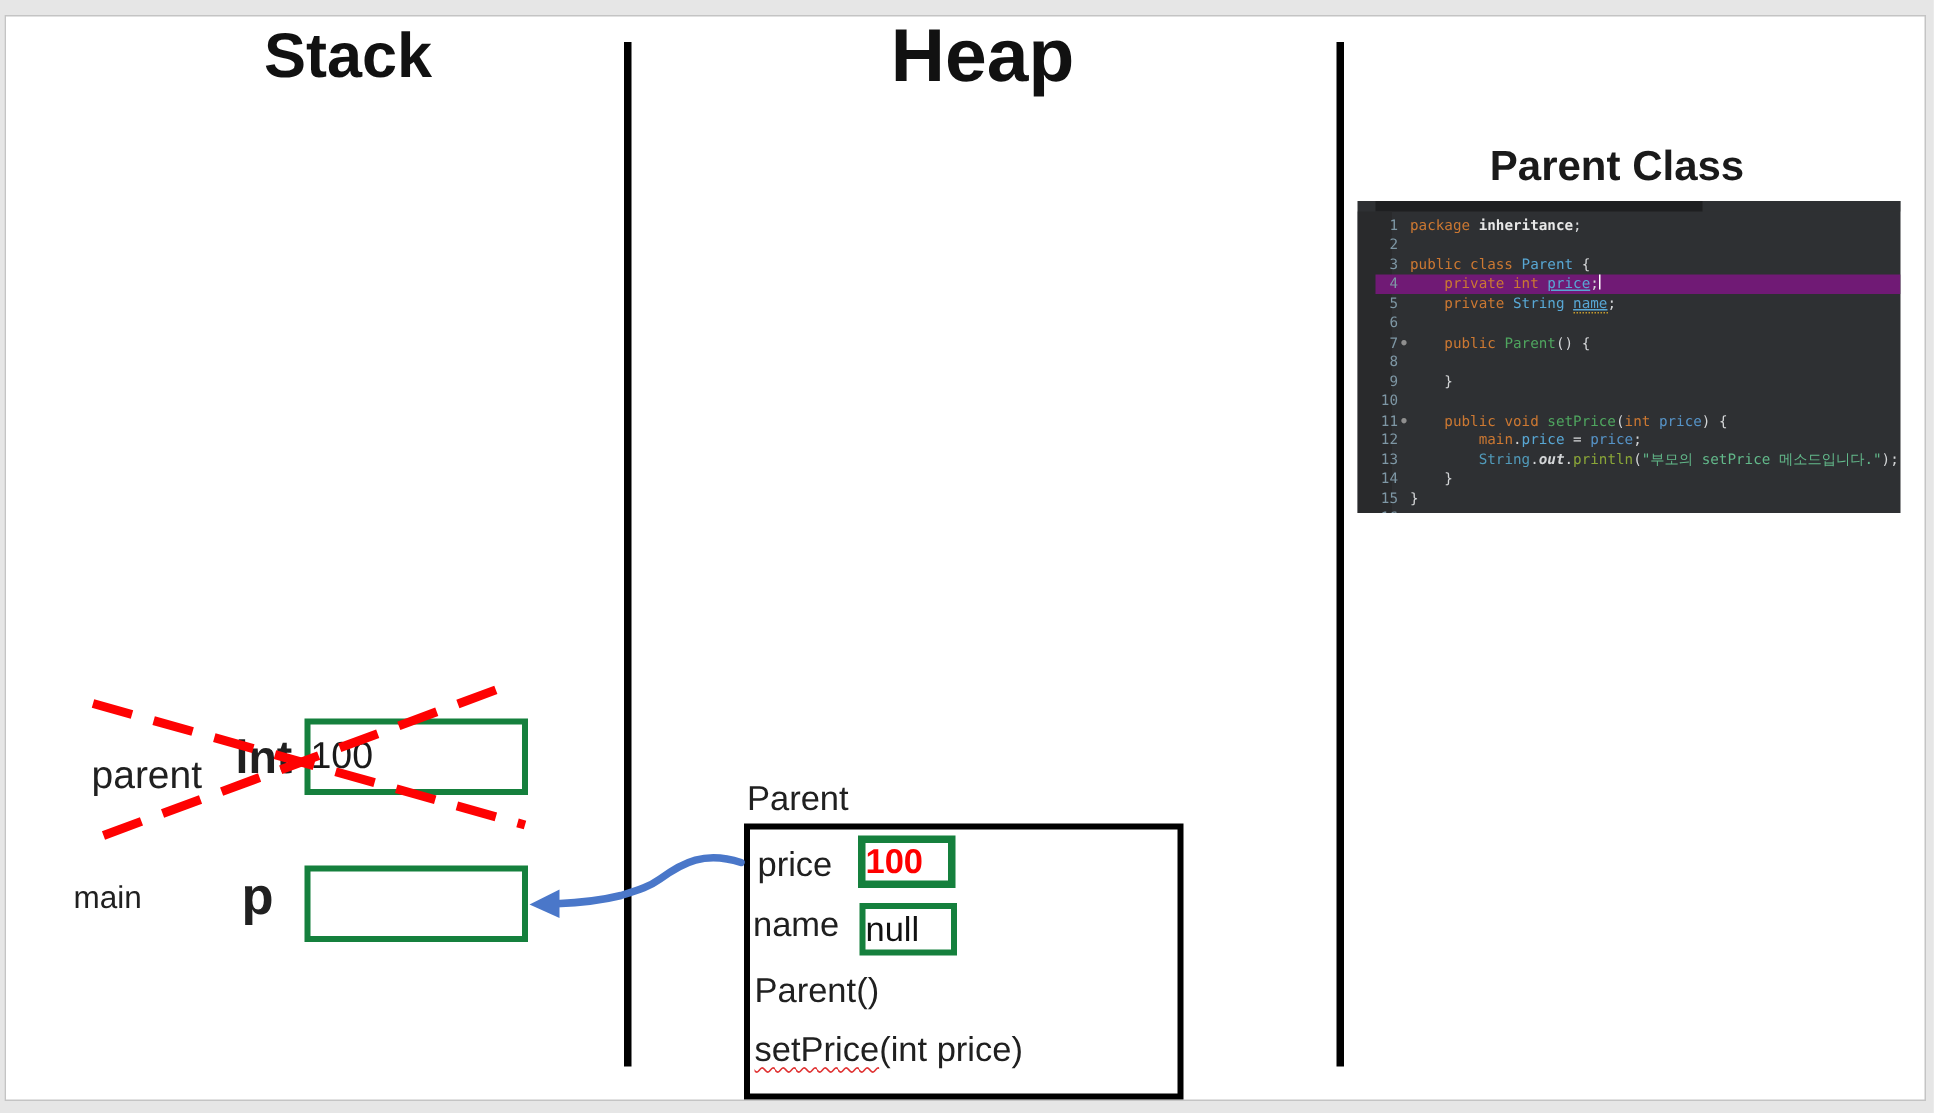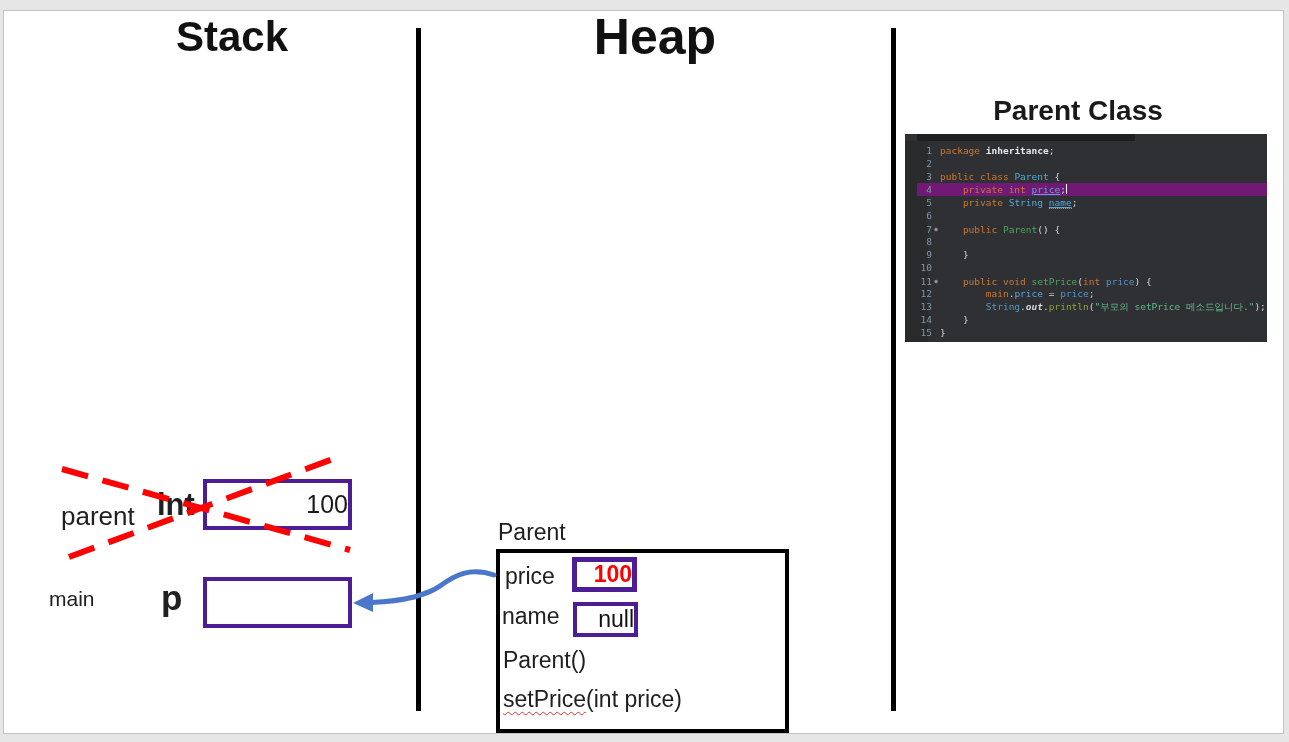--- a/index.html
+++ b/index.html
@@ -22,22 +22,22 @@
   
   .vdivider { position:absolute; width:5px; background:#000; top:28px; height:683px; }
   .vd1 { left:416px; }
   .vd2 { left:891px; }
   
   .lbl { position:absolute; white-space:nowrap; color:#202020; }
   .parent-label { left:61px; top:501px; font-size:26px; }
   .int-label { left:157px; top:487px; font-size:31px; font-weight:bold; }
   .main-label { left:49px; top:587px; font-size:21px; }
   .p-label { left:161px; top:578px; font-size:35px; font-weight:bold; }
-  .valbox { position:absolute; border:4px solid #4c1d95; background:transparent;
-            display:flex; align-items:center; justify-content:flex-end; }
+  .valbox { position:absolute; border:4px solid #15803d; background:transparent;
+            display:flex; align-items:center; justify-content:flex-start; }
   .stack-box1 { left:203px; top:479px; width:149px; height:51px; font-size:25px; }
   .stack-box2 { left:203px; top:577px; width:149px; height:51px; font-size:25px; }
   
   .heap-obj-label { left:498px; top:519px; font-size:23px; }
   .heap-box { position:absolute; left:496px; top:549px; width:293px; height:184px; border:4px solid #000; background:#fff; }
   .price-label { left:505px; top:563px; font-size:23px; }
   .price-box { left:572px; top:557px; width:65px; height:35px; border-width:5px; font-size:23px; font-weight:bold; color:#fe0000; }
   .name-label { left:502px; top:603px; font-size:23px; }
   .name-box { left:573px; top:602px; width:65px; height:35px; border-width:4px; font-size:23px; color:#111; }
   .method-parent { left:503px; top:647px; font-size:23px; }

